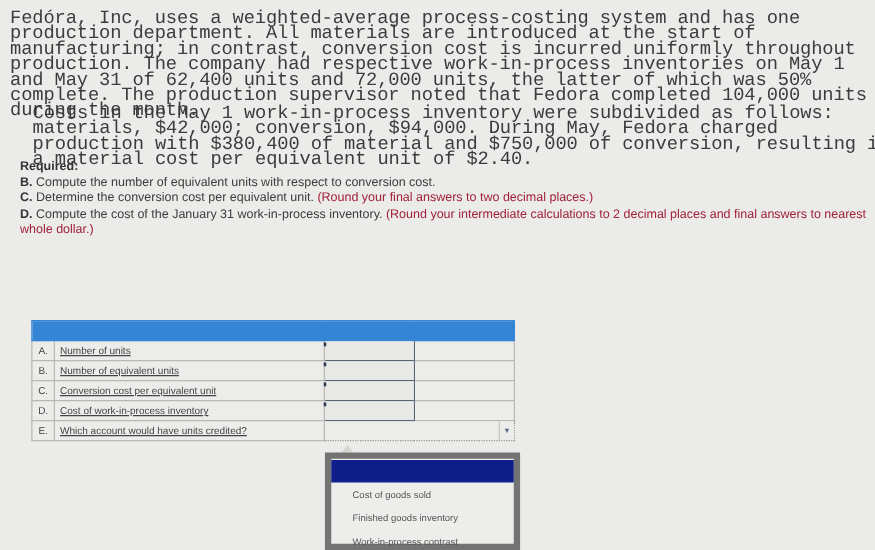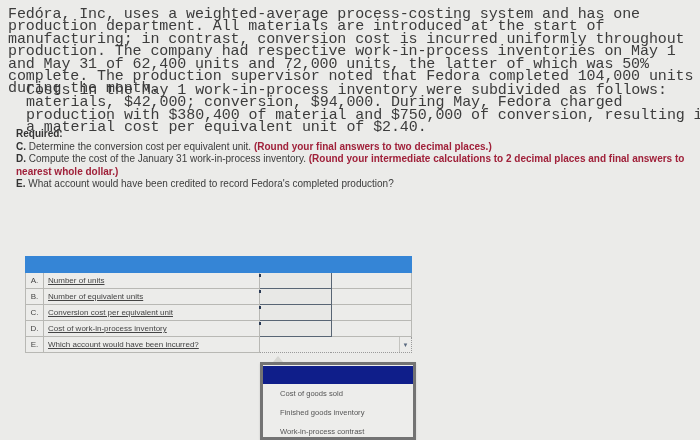--- a/index.html
+++ b/index.html
@@ -26,21 +26,21 @@
       position: absolute;
       left: 16px;
       top: 128px;
       width: 680px;
       font-size: 10px;
       line-height: 12.6px;
       color: #3c3c3c;
     }
     .req .heading { font-weight: bold; color: #333; }
     .req .letter { font-weight: bold; color: #333; }
-    .req .note { font-weight: bold; color: #a0213a; }
+    .req .note { font-weight: normal; color: #a0213a; }
     .req .line { display: block; }
 
     .answer-table {
       position: absolute;
       left: 25px;
       top: 256px;
       width: 387px;
       border-collapse: collapse;
       font-size: 8px;
     }
@@ -87,21 +87,21 @@
       font-size: 6px; color: #5a6a80;
     }
 
     .dropdown {
       position: absolute;
       left: 260px;
       top: 362px;
       width: 156px;
       height: 78px;
       background: #ededeb;
-      border: 3px solid #737373;
+      border: 5px solid #737373;
       box-shadow: 0 1px 2px rgba(0,0,0,0.12);
     }
     .dropdown .hl {
       height: 18px;
       background: #0f1e8a;
       margin: 1px 0 0 0;
     }
     .dropdown .opt {
       font-size: 7.6px;
       color: #555;
@@ -120,27 +120,27 @@
   </style>
 </head>
 <body>
 
 <div class="para" id="p1">Fedóra, Inc, uses a weighted-average process-costing system and has one production department. All materials are introduced at the start of manufacturing; in contrast, conversion cost is incurred uniformly throughout production. The company had respective work-in-process inventories on May 1 and May 31 of 62,400 units and 72,000 units, the latter of which was 50% complete. The production supervisor noted that Fedora completed 104,000 units during the month.</div>
 <div class="para" id="p2">Costs in the May 1 work-in-process inventory were subdivided as follows: materials, $42,000; conversion, $94,000. During May, Fedora charged production with $380,400 of material and $750,000 of conversion, resulting in a material cost per equivalent unit of $2.40.</div>
 
 <div class="req">
   <span class="line heading">Required:</span>
   <span class="line">
+    <span class="letter">B.</span><span> Compute the number of equivalent units with respect to conversion cost.</span><span class="note"></span>
+  </span>
+  <span class="line">
     <span class="letter">C.</span><span> Determine the conversion cost per equivalent unit. </span><span class="note">(Round your final answers to two decimal places.)</span>
   </span>
   <span class="line">
     <span class="letter">D.</span><span> Compute the cost of the January 31 work-in-process inventory. </span><span class="note">(Round your intermediate calculations to 2 decimal places and final answers to nearest whole dollar.)</span>
-  </span>
-  <span class="line">
-    <span class="letter">E.</span><span> What account would have been credited to record Fedora's completed production?</span><span class="note"></span>
   </span>
 </div>
 
 <table class="answer-table">
   <tbody>
       <tr class="hdr">
     <td colspan="4"></td>
   </tr>
   <tr>
     <td class="ltr">A.</td>
@@ -161,21 +161,21 @@
     <td class="extra"></td>
   </tr>
   <tr>
     <td class="ltr">D.</td>
     <td class="lbl">Cost of work-in-process inventory</td>
     <td class="inp"><input value="" style=""></td>
     <td class="extra"></td>
   </tr>
   <tr>
     <td class="ltr">E.</td>
-    <td class="lbl">Which account would have been incurred?</td>
+    <td class="lbl">Which account would have units credited?</td>
     <td class="sel" colspan="2">
       <span></span>
       <span class="sel-arrow">▼</span>
     </td>
   </tr>
 </tbody>
   </table>
 
 <div class="caret"></div>
 <div class="dropdown">

